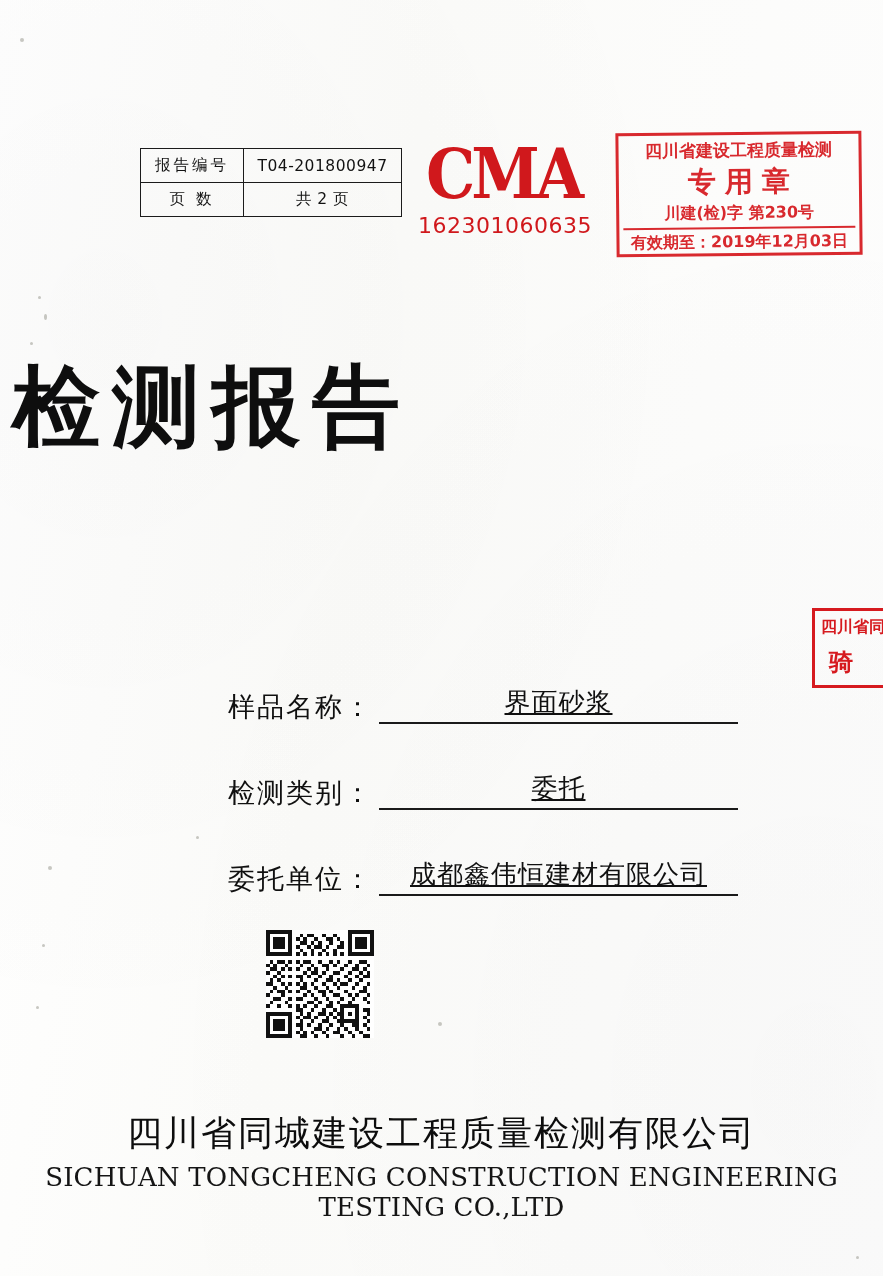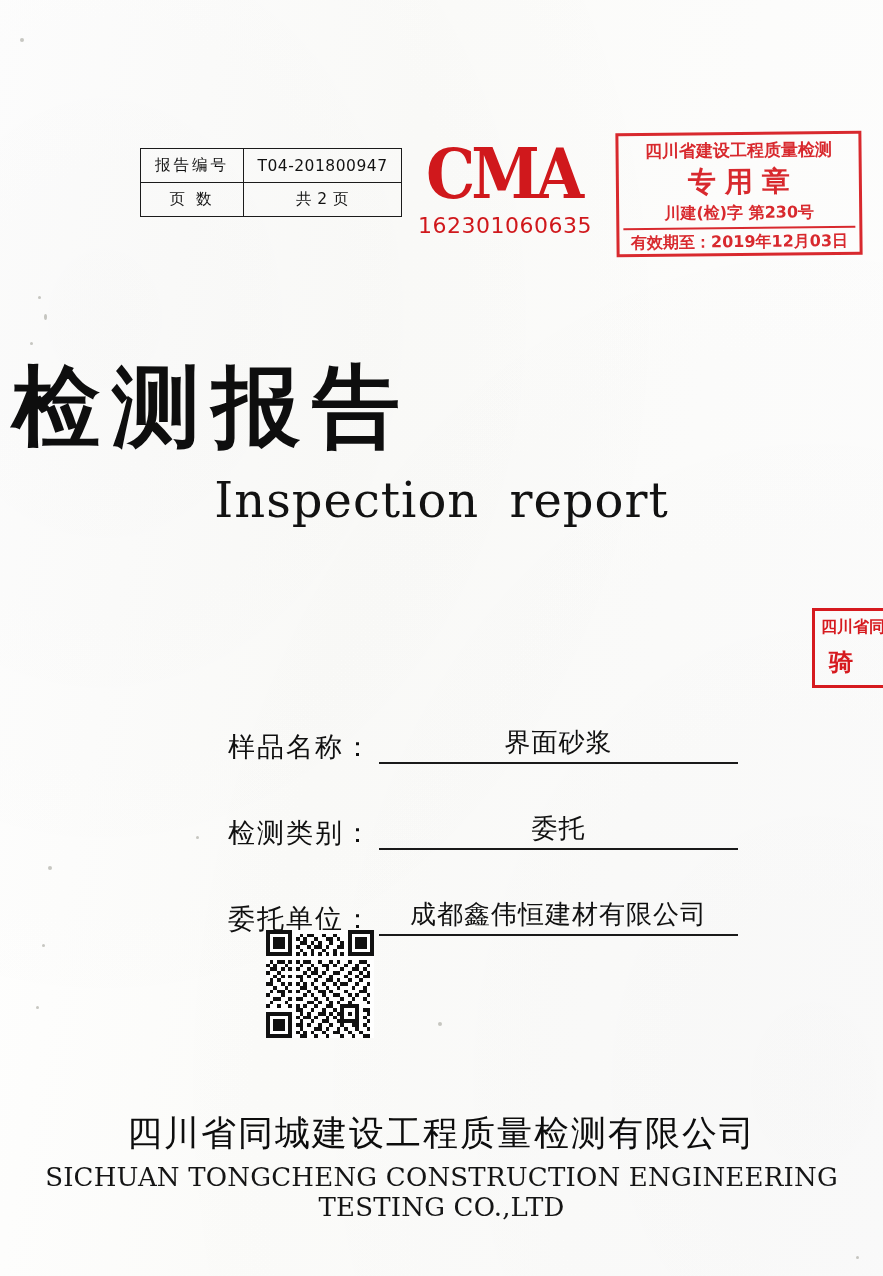--- a/index.html
+++ b/index.html
@@ -178,21 +178,21 @@
     font-size: 48px;
     color: #121212;
     letter-spacing: 1px;
     word-spacing: 14px;
   }
 
   
   .fields {
     position: absolute;
     left: 228px;
-    top: 724px;
+    top: 684px;
     width: 510px;
   }
   .field-row {
     display: flex;
     align-items: flex-end;
     margin-bottom: 46px;
     height: 40px;
   }
   .field-label {
     font-family: "DejaVu Sans", sans-serif;
@@ -206,20 +206,21 @@
     flex: 1;
     margin-left: 6px;
     border-bottom: 2px solid #1a1a1a;
     text-align: center;
     font-family: "DejaVu Sans", sans-serif;
     font-size: 26px;
     color: #101010;
     line-height: 34px;
     padding-bottom: 3px;
     letter-spacing: 1px;
+    text-decoration: underline;
   }
 
   
   .qr {
     position: absolute;
     left: 266px;
     top: 930px;
     width: 108px;
     height: 108px;
   }
@@ -290,21 +291,20 @@
     <div class="l3">川建(检)字 第230号</div>
     <div class="l4">有效期至：2019年12月03日</div>
   </div>
 
   <div class="edge-stamp">
     <div class="e1">四川省同城</div>
     <div class="e2">骑</div>
   </div>
 
   <div class="title-cn">检测报告</div>
-  <div class="title-en">Inspection  report</div>
 
   <div class="fields">
     <div class="field-row">
       <div class="field-label">样品名称：</div>
       <div class="field-value">界面砂浆</div>
     </div>
     <div class="field-row">
       <div class="field-label">检测类别：</div>
       <div class="field-value">委托</div>
     </div>

